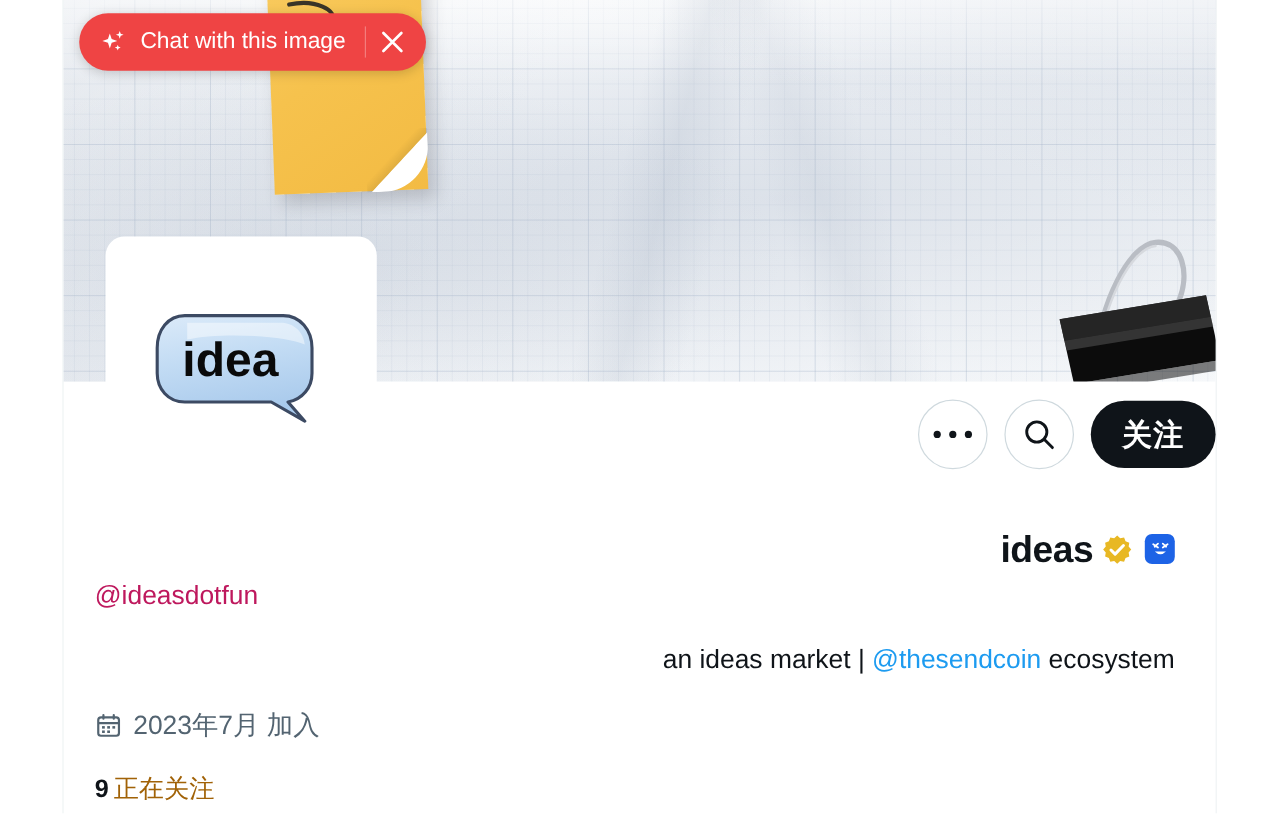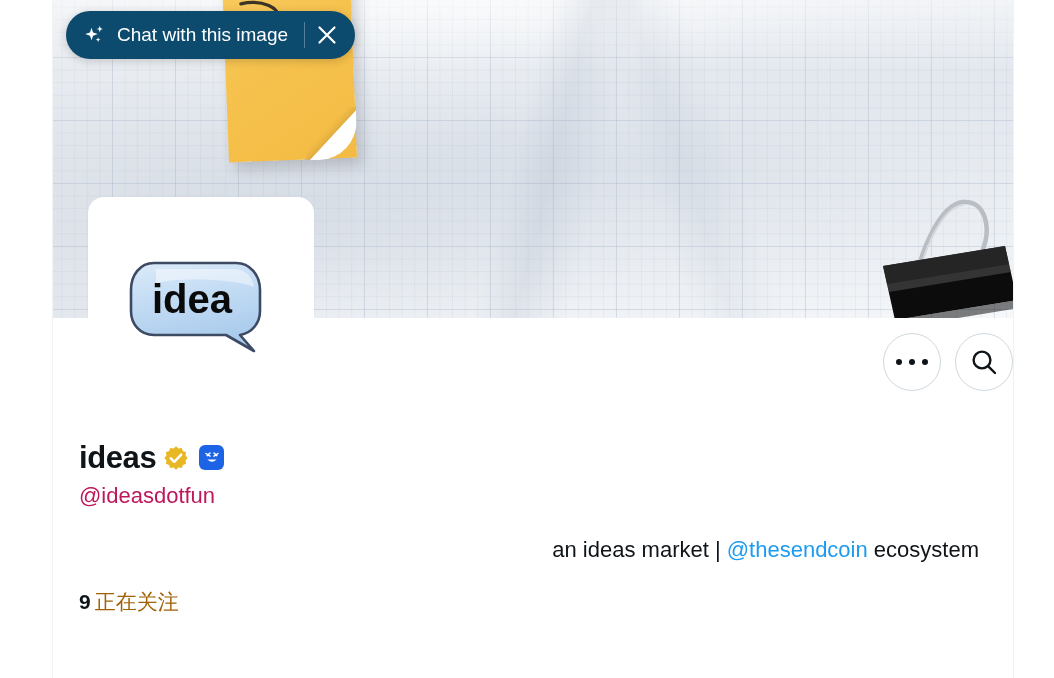--- a/index.html
+++ b/index.html
@@ -113,21 +113,21 @@
   }
 
   
   .chat-pill {
     position: absolute;
     left: 66px;
     top: 11px;
     height: 48px;
     display: flex;
     align-items: center;
-    background: #0c4a6e;
+    background: #ef4444;
     border-radius: 26px;
     padding: 0 6px 0 18px;
     z-index: 20;
     box-shadow: 0 2px 10px rgba(0,0,0,0.18);
   }
   .chat-spark { width: 22px; height: 22px; flex: 0 0 auto; }
   .chat-label {
     color: #ffffff;
     font-size: 19px;
     font-weight: 400;
@@ -217,20 +217,21 @@
   .info {
     position: absolute;
     left: 79px;
     top: 440px;
     width: 900px;
   }
   .name-row {
     display: flex;
     align-items: center;
     gap: 7px;
+    justify-content: flex-end;
   }
   .display-name {
     font-size: 31px;
     font-weight: 800;
     color: #0f1419;
     letter-spacing: -0.4px;
     line-height: 1.15;
   }
   .badge { width: 26px; height: 26px; flex: 0 0 auto; display: block; }
   .badge-affiliate {
@@ -349,20 +350,21 @@
           <i></i>
           <i></i>
       </div>
     </div>
     <div class="circle-btn">
       <svg width="30" height="30" viewBox="0 0 30 30">
         <circle cx="13" cy="13" r="8.4" fill="none" stroke="#0f1419" stroke-width="2.4"></circle>
         <path d="M19.3 19.3 L26 26" stroke="#0f1419" stroke-width="2.4" stroke-linecap="round"></path>
       </svg>
     </div>
+    <button class="follow-btn">关注</button>
   </div>
 
   <div class="info">
 
     <div class="name-row">
       <div class="display-name">ideas</div>
 
       <svg class="badge" viewBox="0 0 24 24">
         <path d="M12 1.2 l2.3 2.0 3.0-.5 1.1 2.9 2.9 1.1-.5 3.0 2.0 2.3-2.0 2.3.5 3.0-2.9 1.1-1.1 2.9-3.0-.5-2.3 2.0-2.3-2.0-3.0.5-1.1-2.9-2.9-1.1.5-3.0-2.0-2.3 2.0-2.3-.5-3.0 2.9-1.1 1.1-2.9 3.0.5z" fill="#e8b824"></path>
         <path d="M7.2 12.3 l3.2 3.2 6.4-6.6" fill="none" stroke="#ffffff" stroke-width="2.3" stroke-linecap="round" stroke-linejoin="round"></path>
@@ -376,20 +378,33 @@
         </svg>
       </div>
     </div>
 
     <div class="handle">@ideasdotfun</div>
 
     <div class="bio">
       <span>an ideas market | </span><a>@thesendcoin</a><span> ecosystem</span>
     </div>
 
+    <div class="joined">
+      <svg class="cal-icon" viewBox="0 0 24 24">
+        <rect x="3" y="5" width="18" height="16" rx="2.4" fill="none" stroke="#536471" stroke-width="1.9"></rect>
+        <path d="M3 10 H21" stroke="#536471" stroke-width="1.9"></path>
+        <path d="M7.5 3 V6.2 M16.5 3 V6.2" stroke="#536471" stroke-width="1.9" stroke-linecap="round"></path>
+        <rect x="6.3" y="12.6" width="2.4" height="2.2" fill="#536471"></rect>
+        <rect x="10.8" y="12.6" width="2.4" height="2.2" fill="#536471"></rect>
+        <rect x="15.3" y="12.6" width="2.4" height="2.2" fill="#536471"></rect>
+        <rect x="6.3" y="16.4" width="2.4" height="2.2" fill="#536471"></rect>
+        <rect x="10.8" y="16.4" width="2.4" height="2.2" fill="#536471"></rect>
+      </svg>
+      <span>2023年7月 加入</span>
+    </div>
 
     <div class="stats">
       <div class="stat">
         <b>9</b><span>正在关注</span>
       </div>
     </div>
 
   </div>
 </div>
 

